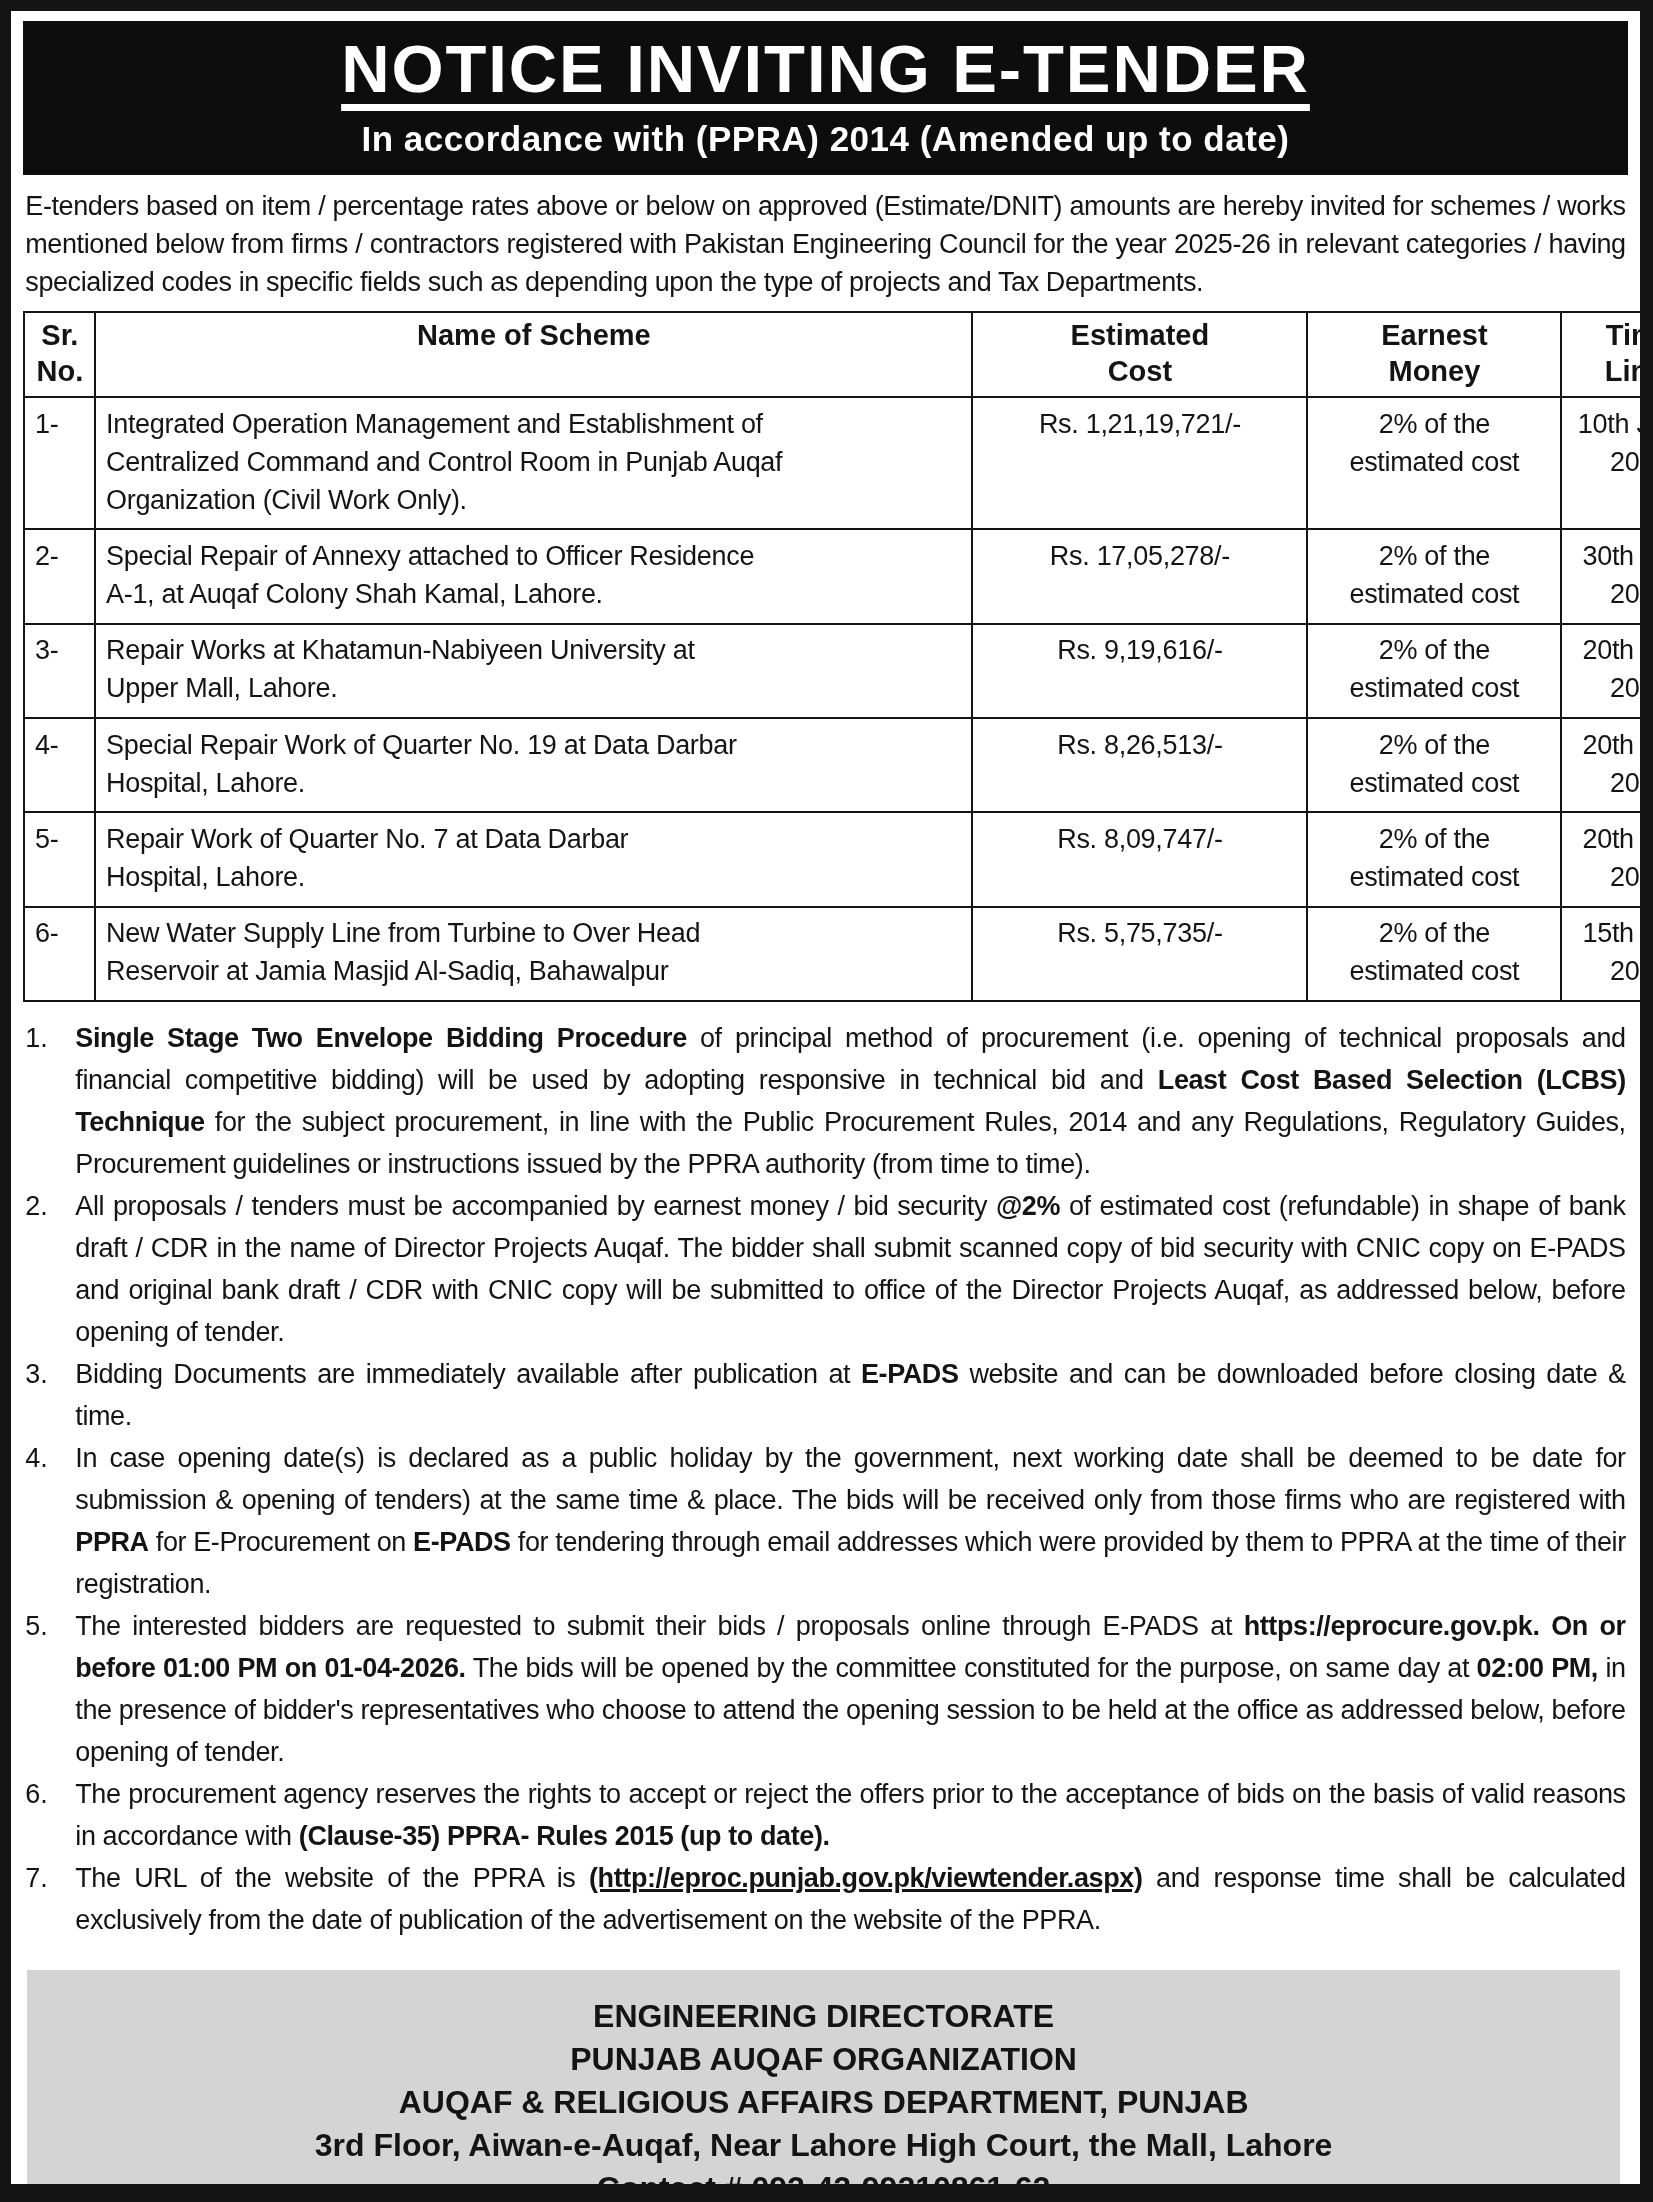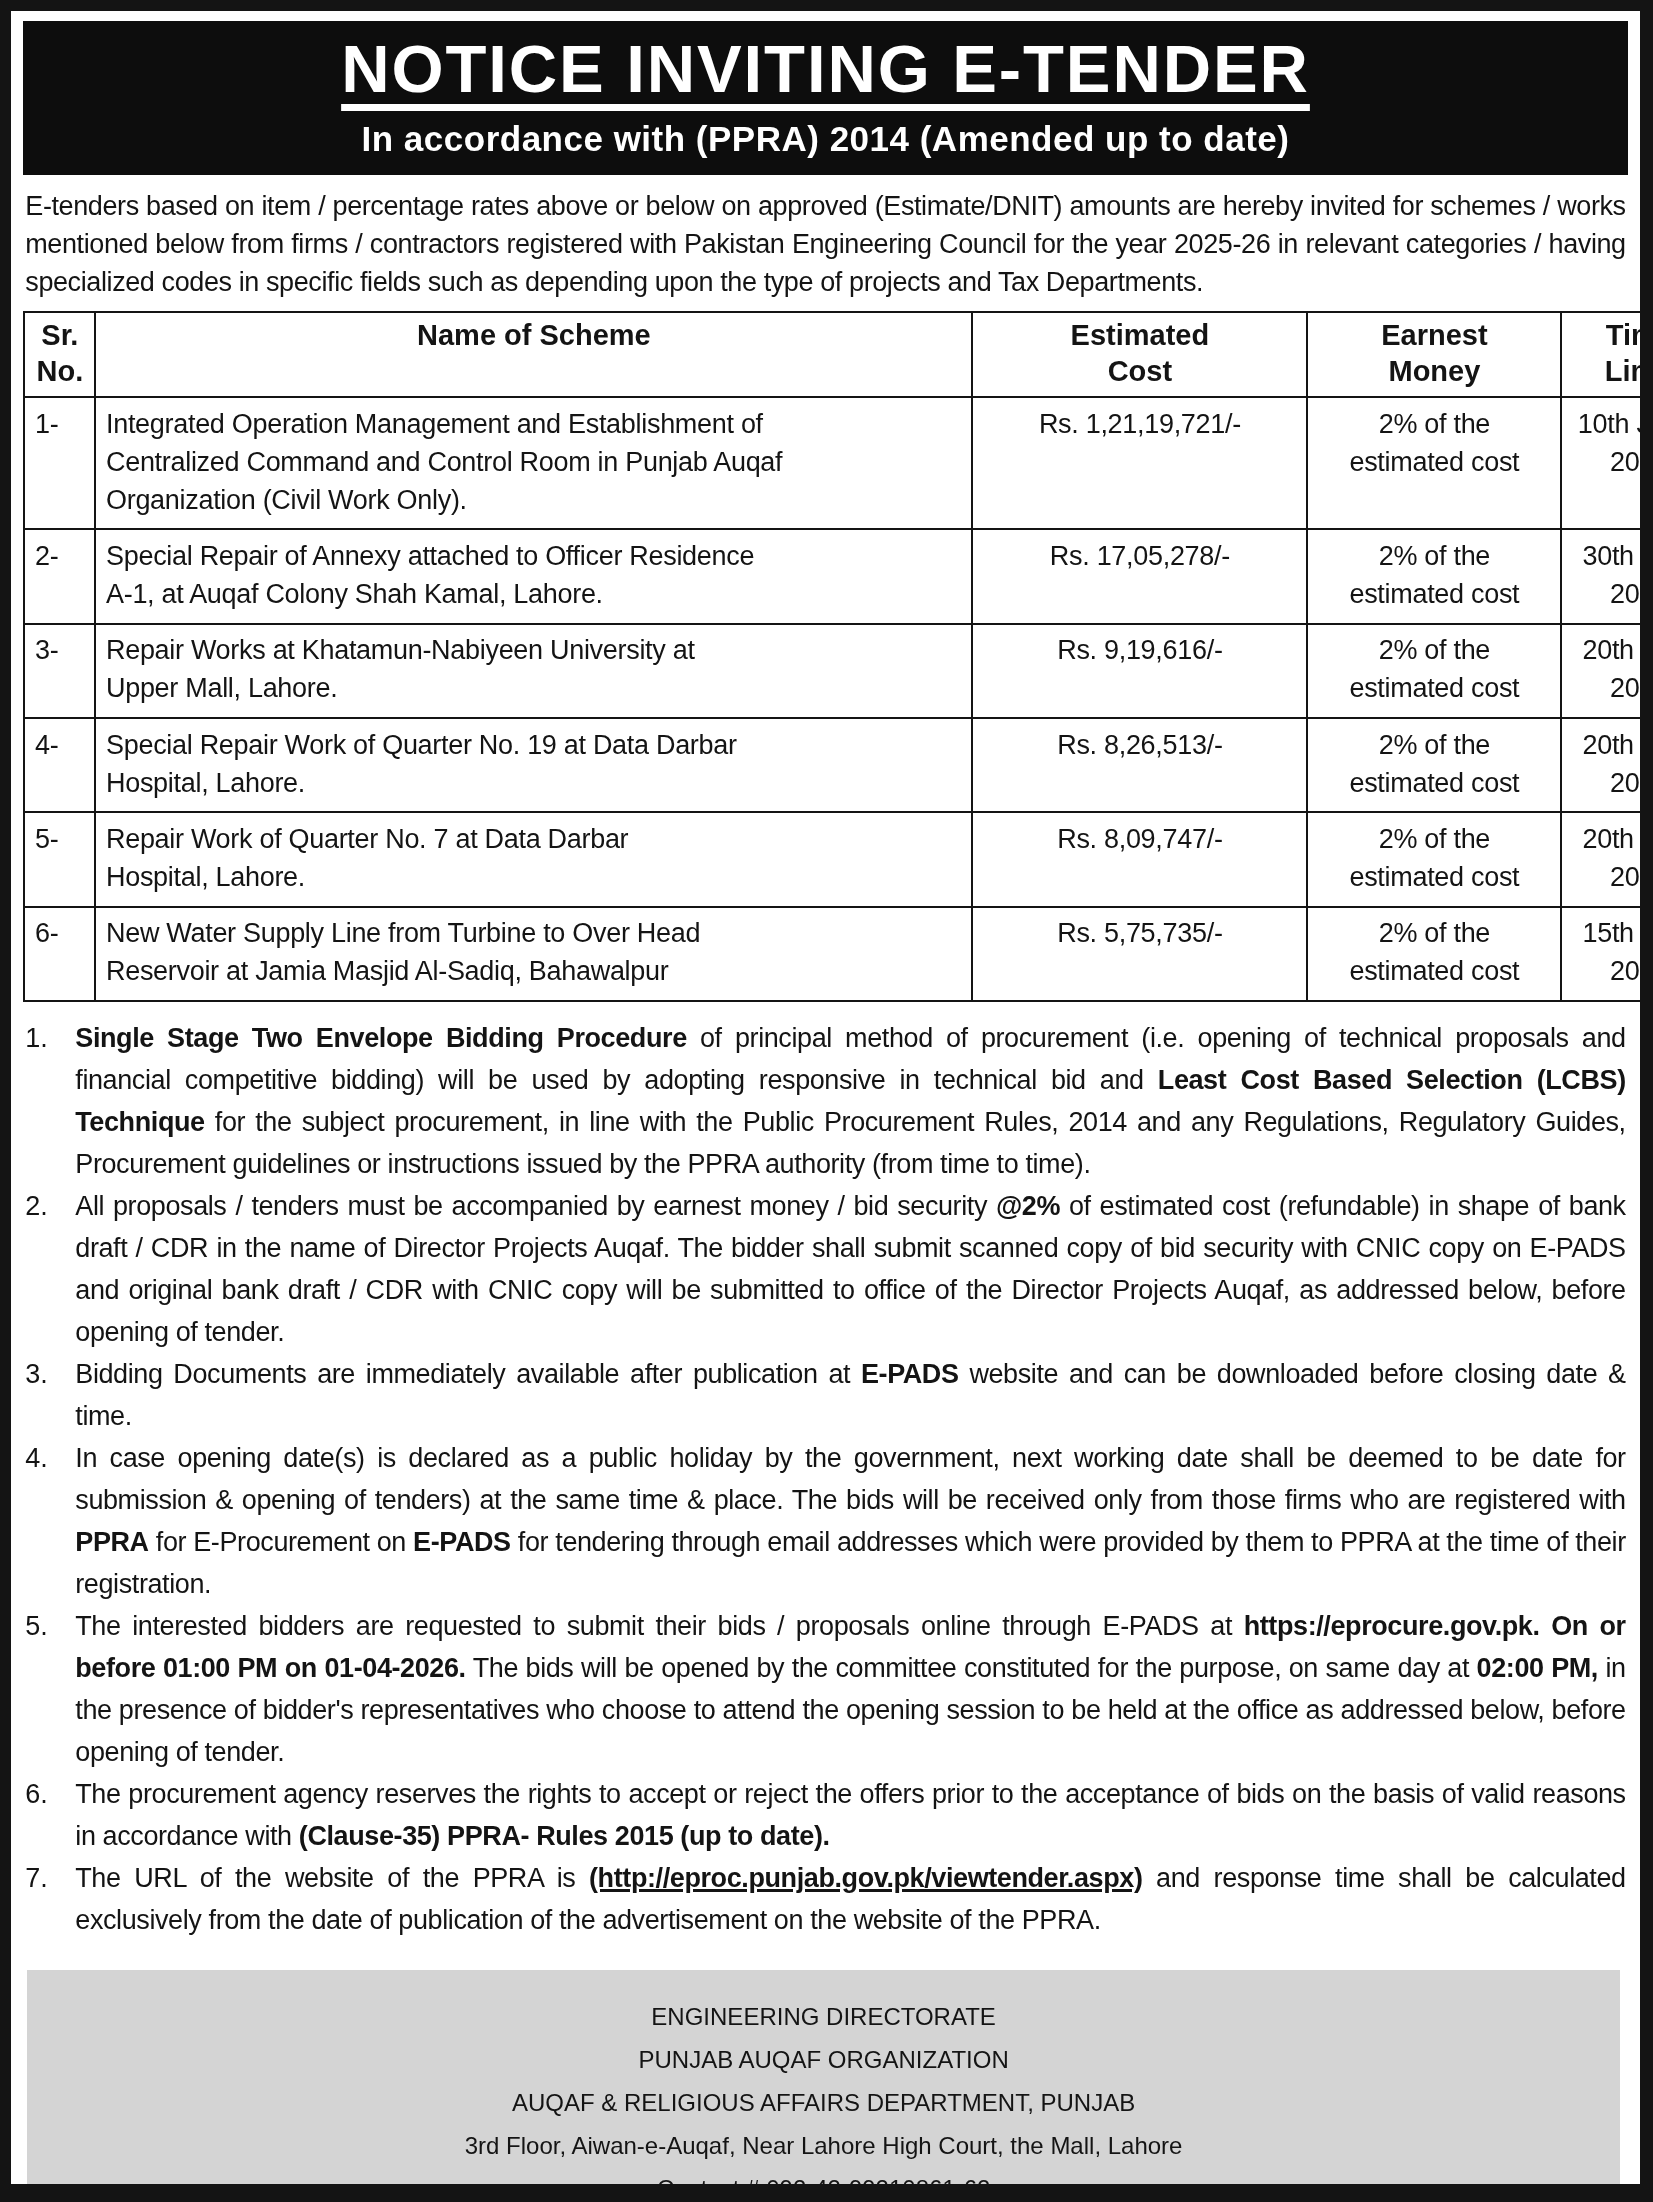--- a/index.html
+++ b/index.html
@@ -100,22 +100,22 @@
   .note-text b { font-weight:700; }
   .note-text .u { text-decoration:underline; text-decoration-thickness:2.9px; }
   
   .footer-block {
     background:#d4d4d4;
     margin:29px 7.6px 0 3.8px;
     padding:25px 25px 9.6px;
   }
   .footer-line {
     text-align:center;
-    font-weight:400;
-    font-size:24px;
+    font-weight:700;
+    font-size:32px;
     line-height:43px;
   }
   .footer-ref {
     text-align:right;
     font-weight:700;
     font-size:32px;
     line-height:38px;
     margin-top:-25px;
   }
 </style>

